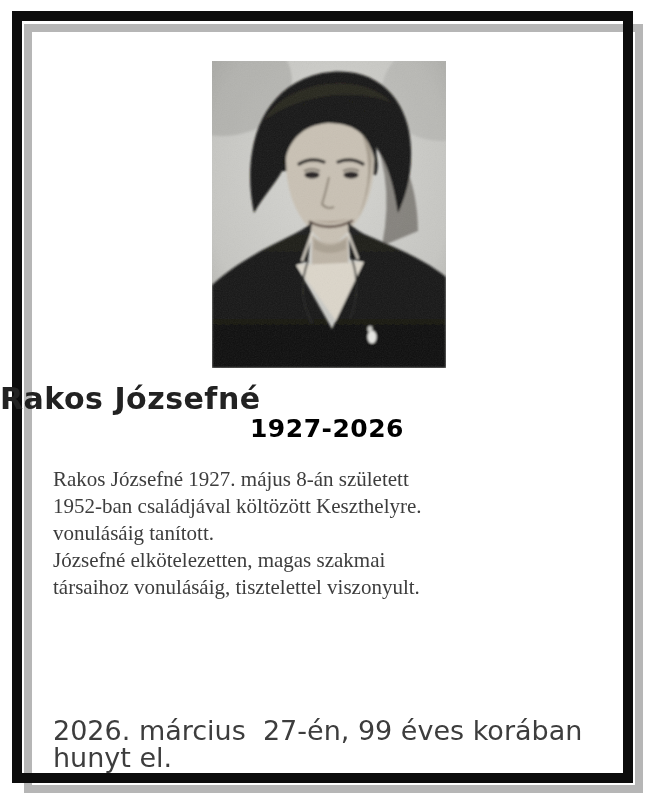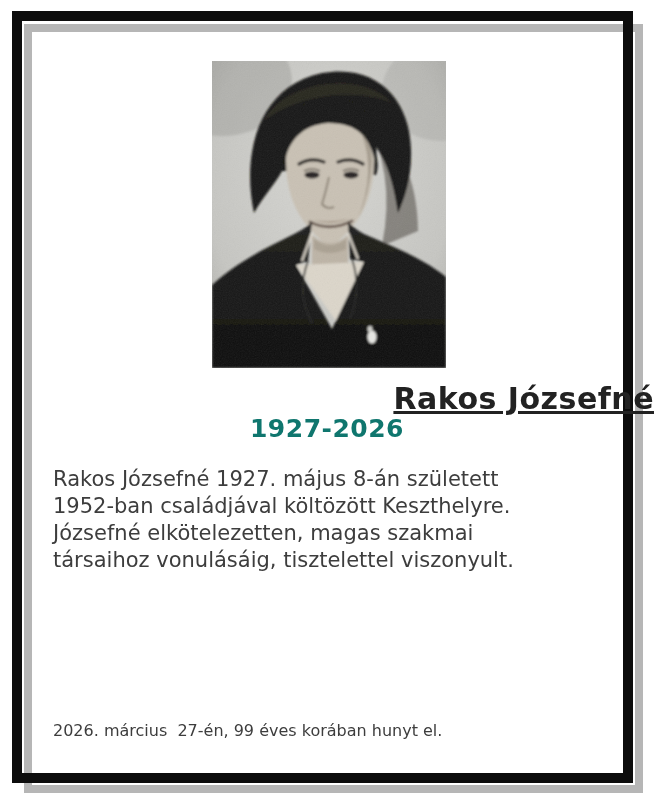--- a/index.html
+++ b/index.html
@@ -26,40 +26,39 @@
   }
 
   .photo {
     position: absolute; left: 212px; top: 61px;
     width: 234px; height: 307px;
   }
   .photo svg { display: block; width: 234px; height: 307px; }
 
   .name {
     position: absolute; left: 0; top: 381px; width: 654px;
-    text-align: right;
+    text-align: left;
     font-size: 30px; font-weight: 700; letter-spacing: 0.5px;
     color: #222222;
-    text-decoration: underline;
   }
   .years {
     position: absolute; left: 0; top: 414px; width: 654px;
     text-align: center;
     font-size: 25px; font-weight: 700; letter-spacing: 0.5px;
-    color: #0f766e;
+    color: #000000;
   }
   .bio {
     position: absolute; left: 53px; top: 466px; width: 560px;
     font-size: 21px; line-height: 27px;
     color: #3d3d3d;
   }
-  .bio-line { height: 27px; white-space: pre-wrap; }
+  .bio-line { height: 27px; white-space: pre-wrap; font-family: Liberation Serif, serif; }
   .closing {
     position: absolute; left: 53px; top: 717px; width: 570px;
-    font-size: 16px; line-height: 27px;
+    font-size: 27px; line-height: 27px;
     color: #3d3d3d;
     white-space: pre-wrap;
   }
 </style>
 </head>
 <body>
 
 <div class="stage">
 
   <div class="frame-gray"></div>
@@ -142,19 +141,20 @@
       <rect x="0" y="0" width="234" height="307" filter="url(#grain)" opacity="0.10"></rect>
     </svg>
   </div>
 
   <div class="name">Rakos Józsefné</div>
   <div class="years">1927-2026</div>
 
   <div class="bio">
     <div class="bio-line">Rakos Józsefné 1927. május 8-án született</div>
     <div class="bio-line">1952-ban családjával költözött Keszthelyre.</div>
+    <div class="bio-line">vonulásáig tanított.</div>
     <div class="bio-line">Józsefné elkötelezetten, magas szakmai</div>
     <div class="bio-line">társaihoz vonulásáig, tisztelettel viszonyult.</div>
   </div>
 
   <div class="closing">2026. március  27-én, 99 éves korában hunyt el.</div>
 
 </div>
 
 </body></html>

